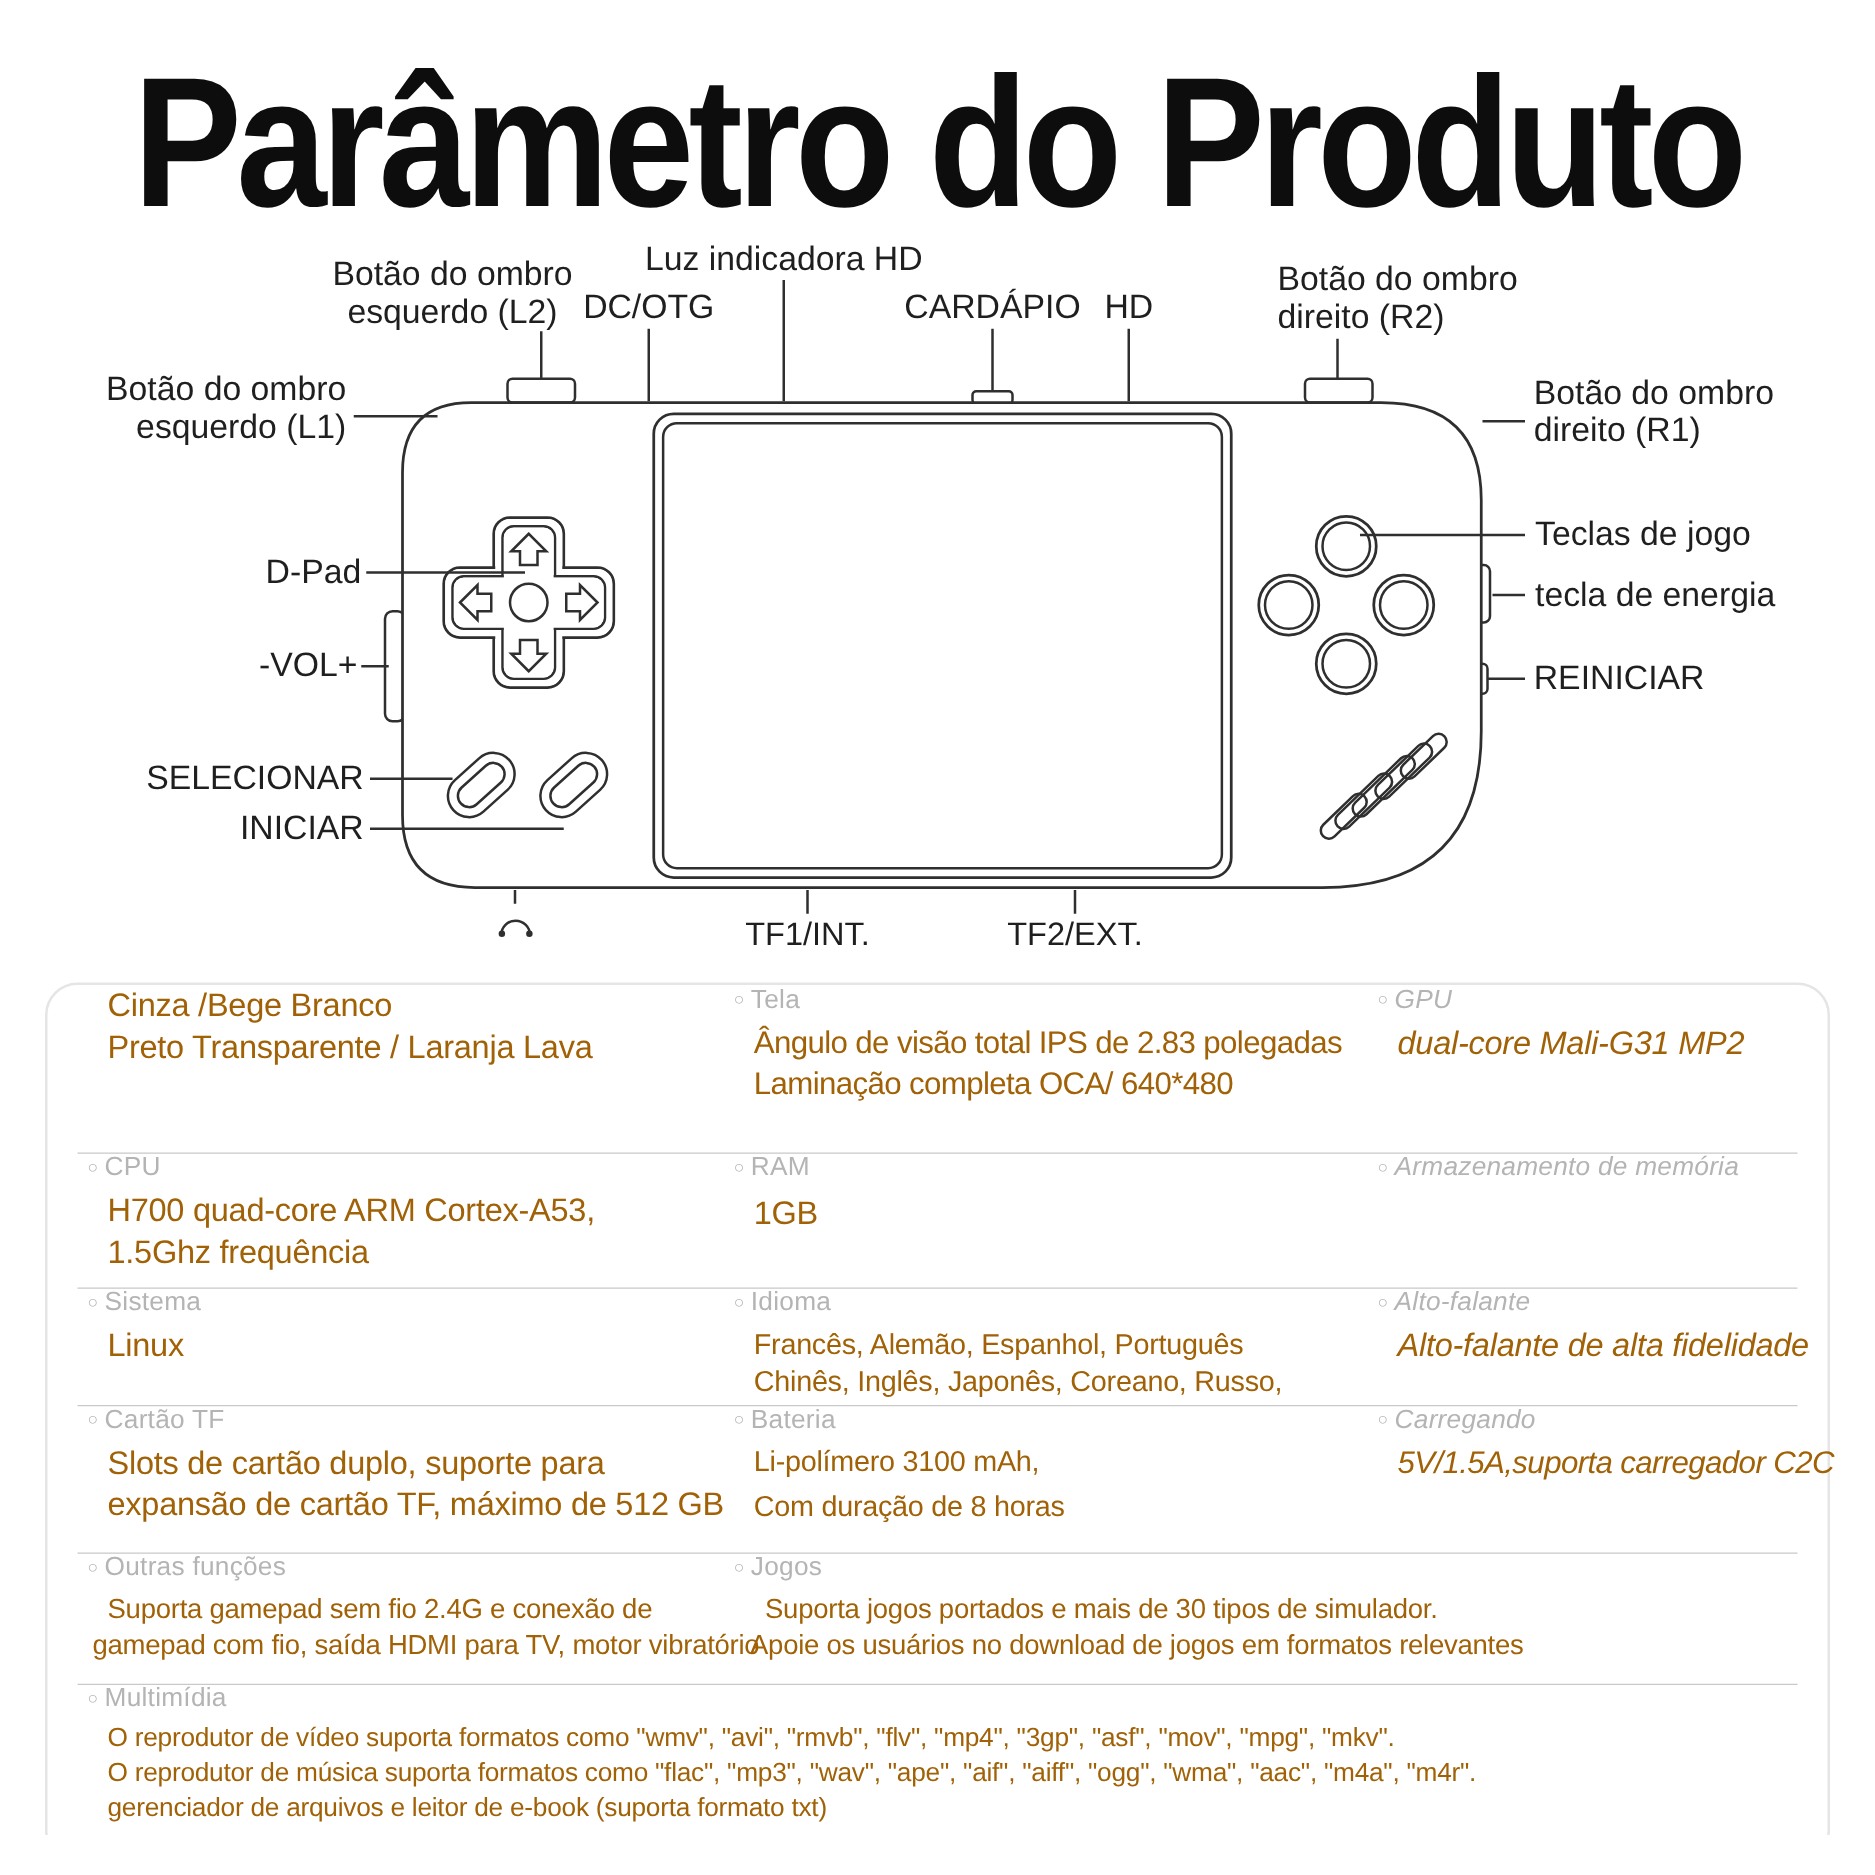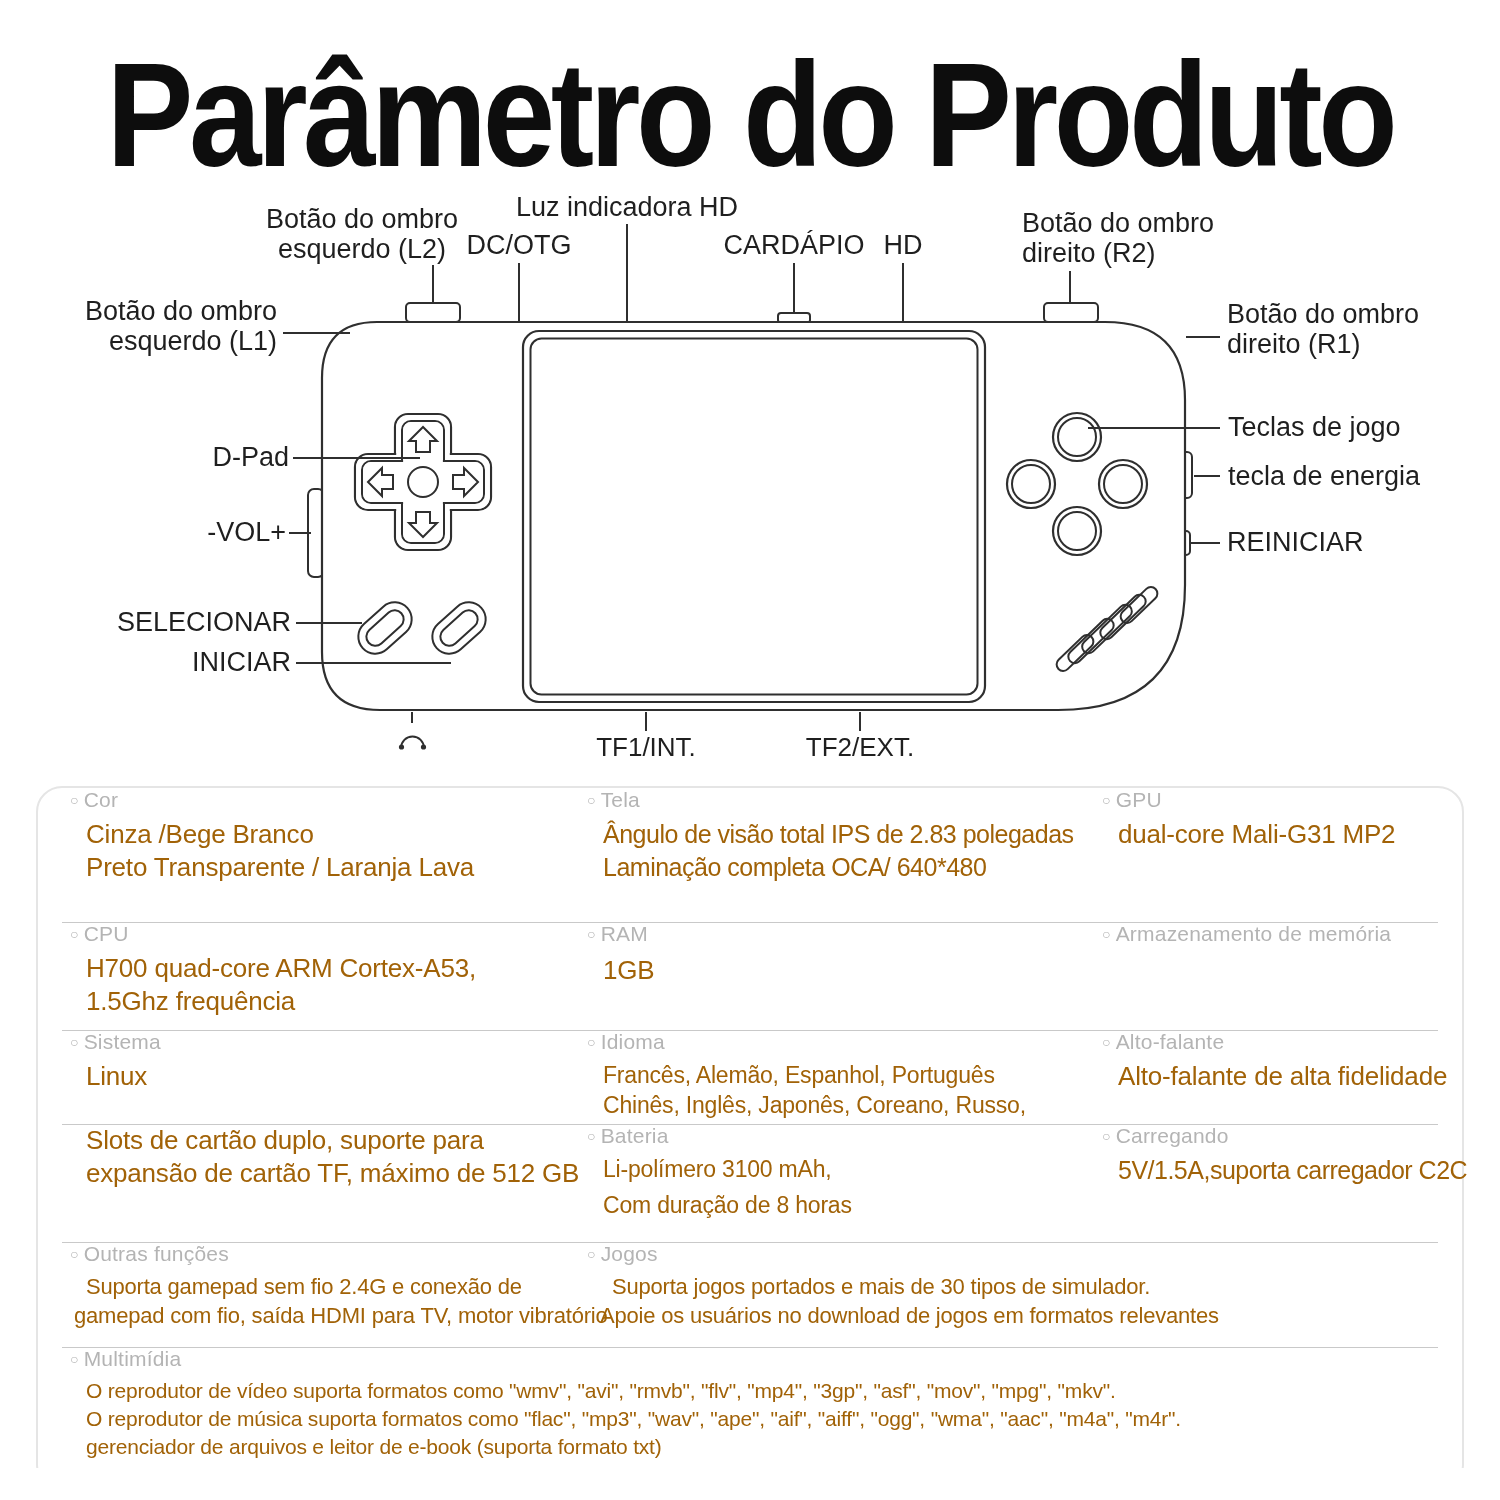--- a/index.html
+++ b/index.html
@@ -13,21 +13,21 @@
   .diagram text.small{font-size:26px;}
   .ln{stroke:#2f2f2f;stroke-width:2;fill:none;}
   .shape{stroke:#2f2f2f;stroke-width:2.2;fill:#ffffff;}
   .shape-thin{stroke:#2f2f2f;stroke-width:2;fill:#ffffff;}
   .fillonly{fill:#ffffff;stroke:none;}
   .spec-card{position:absolute;left:36px;top:786px;width:1428px;height:704px;
              background:#fff;border:2px solid #e5e5e5;border-radius:26px;box-sizing:border-box;}
   .sep{position:absolute;left:24px;right:24px;height:0;border-top:1px solid #c9c9c9;}
   .spec-row{position:absolute;left:0;width:100%;}
   .cell{position:absolute;top:0;}
-  .c1{left:32px;} .c2{left:549px;} .c3{left:1064px;}
+  .c1{left:32px;} .c2{left:549px;} .c3{left:1064px;font-style:italic;}
   .hd{font-size:21px;color:#b4b4b4;letter-spacing:0.2px;white-space:nowrap;}
   .ring{font-size:14px;margin-right:5px;position:relative;top:-2px;}
   .val{margin-left:16px;color:#a16207;white-space:nowrap;letter-spacing:-0.2px;}
   .v26{font-size:26px;line-height:33px;}
   .v25{font-size:25px;line-height:33px;letter-spacing:-0.5px;}
   .v23{font-size:23px;line-height:30px;}
   .v22{font-size:22px;line-height:29px;}
   .v21{font-size:21px;line-height:28px;}
   .pt16{padding-top:16px;} .pt12{padding-top:24px;}
   .hd{margin-bottom:6px;}
@@ -144,21 +144,20 @@
     <text x="1228" y="485">tecla de energia</text>
     <text x="1227" y="551">REINICIAR</text>
     <text class="small" x="646" y="756" text-anchor="middle">TF1/INT.</text>
     <text class="small" x="860" y="756" text-anchor="middle">TF2/EXT.</text>
   </svg>
 
   <div class="spec-card">
 
     <div class="spec-row pt16" style="top:0;height:134px">
       <div class="cell c1">
-        <div class="hd"><span class="ring">○</span><span>Cor</span></div>
         <div class="val v26">Cinza /Bege Branco</div>
         <div class="val v26">Preto Transparente / Laranja Lava</div>
       </div>
       <div class="cell c2">
         <div class="hd"><span class="ring">○</span><span>Tela</span></div>
         <div class="val v25">Ângulo de visão total IPS de 2.83 polegadas</div>
         <div class="val v25">Laminação completa OCA/ 640*480</div>
       </div>
       <div class="cell c3">
         <div class="hd"><span class="ring">○</span><span>GPU</span></div>
@@ -195,20 +194,21 @@
       </div>
       <div class="cell c3">
         <div class="hd"><span class="ring">○</span><span>Alto-falante</span></div>
         <div class="val v26">Alto-falante de alta fidelidade</div>
       </div>
     </div>
     <div class="sep" style="top:336px"></div>
 
     <div class="spec-row pt16" style="top:336px;height:118px">
       <div class="cell c1">
+        <div class="hd"><span class="ring">○</span><span>Cartão TF</span></div>
         <div class="val v26">Slots de cartão duplo, suporte para</div>
         <div class="val v26">expansão de cartão TF, máximo de 512 GB</div>
       </div>
       <div class="cell c2">
         <div class="hd"><span class="ring">○</span><span>Bateria</span></div>
         <div class="val v23">Li-polímero 3100 mAh,</div>
         <div class="val v23" style="margin-top:6px">Com duração de 8 horas</div>
       </div>
       <div class="cell c3">
         <div class="hd"><span class="ring">○</span><span>Carregando</span></div>

